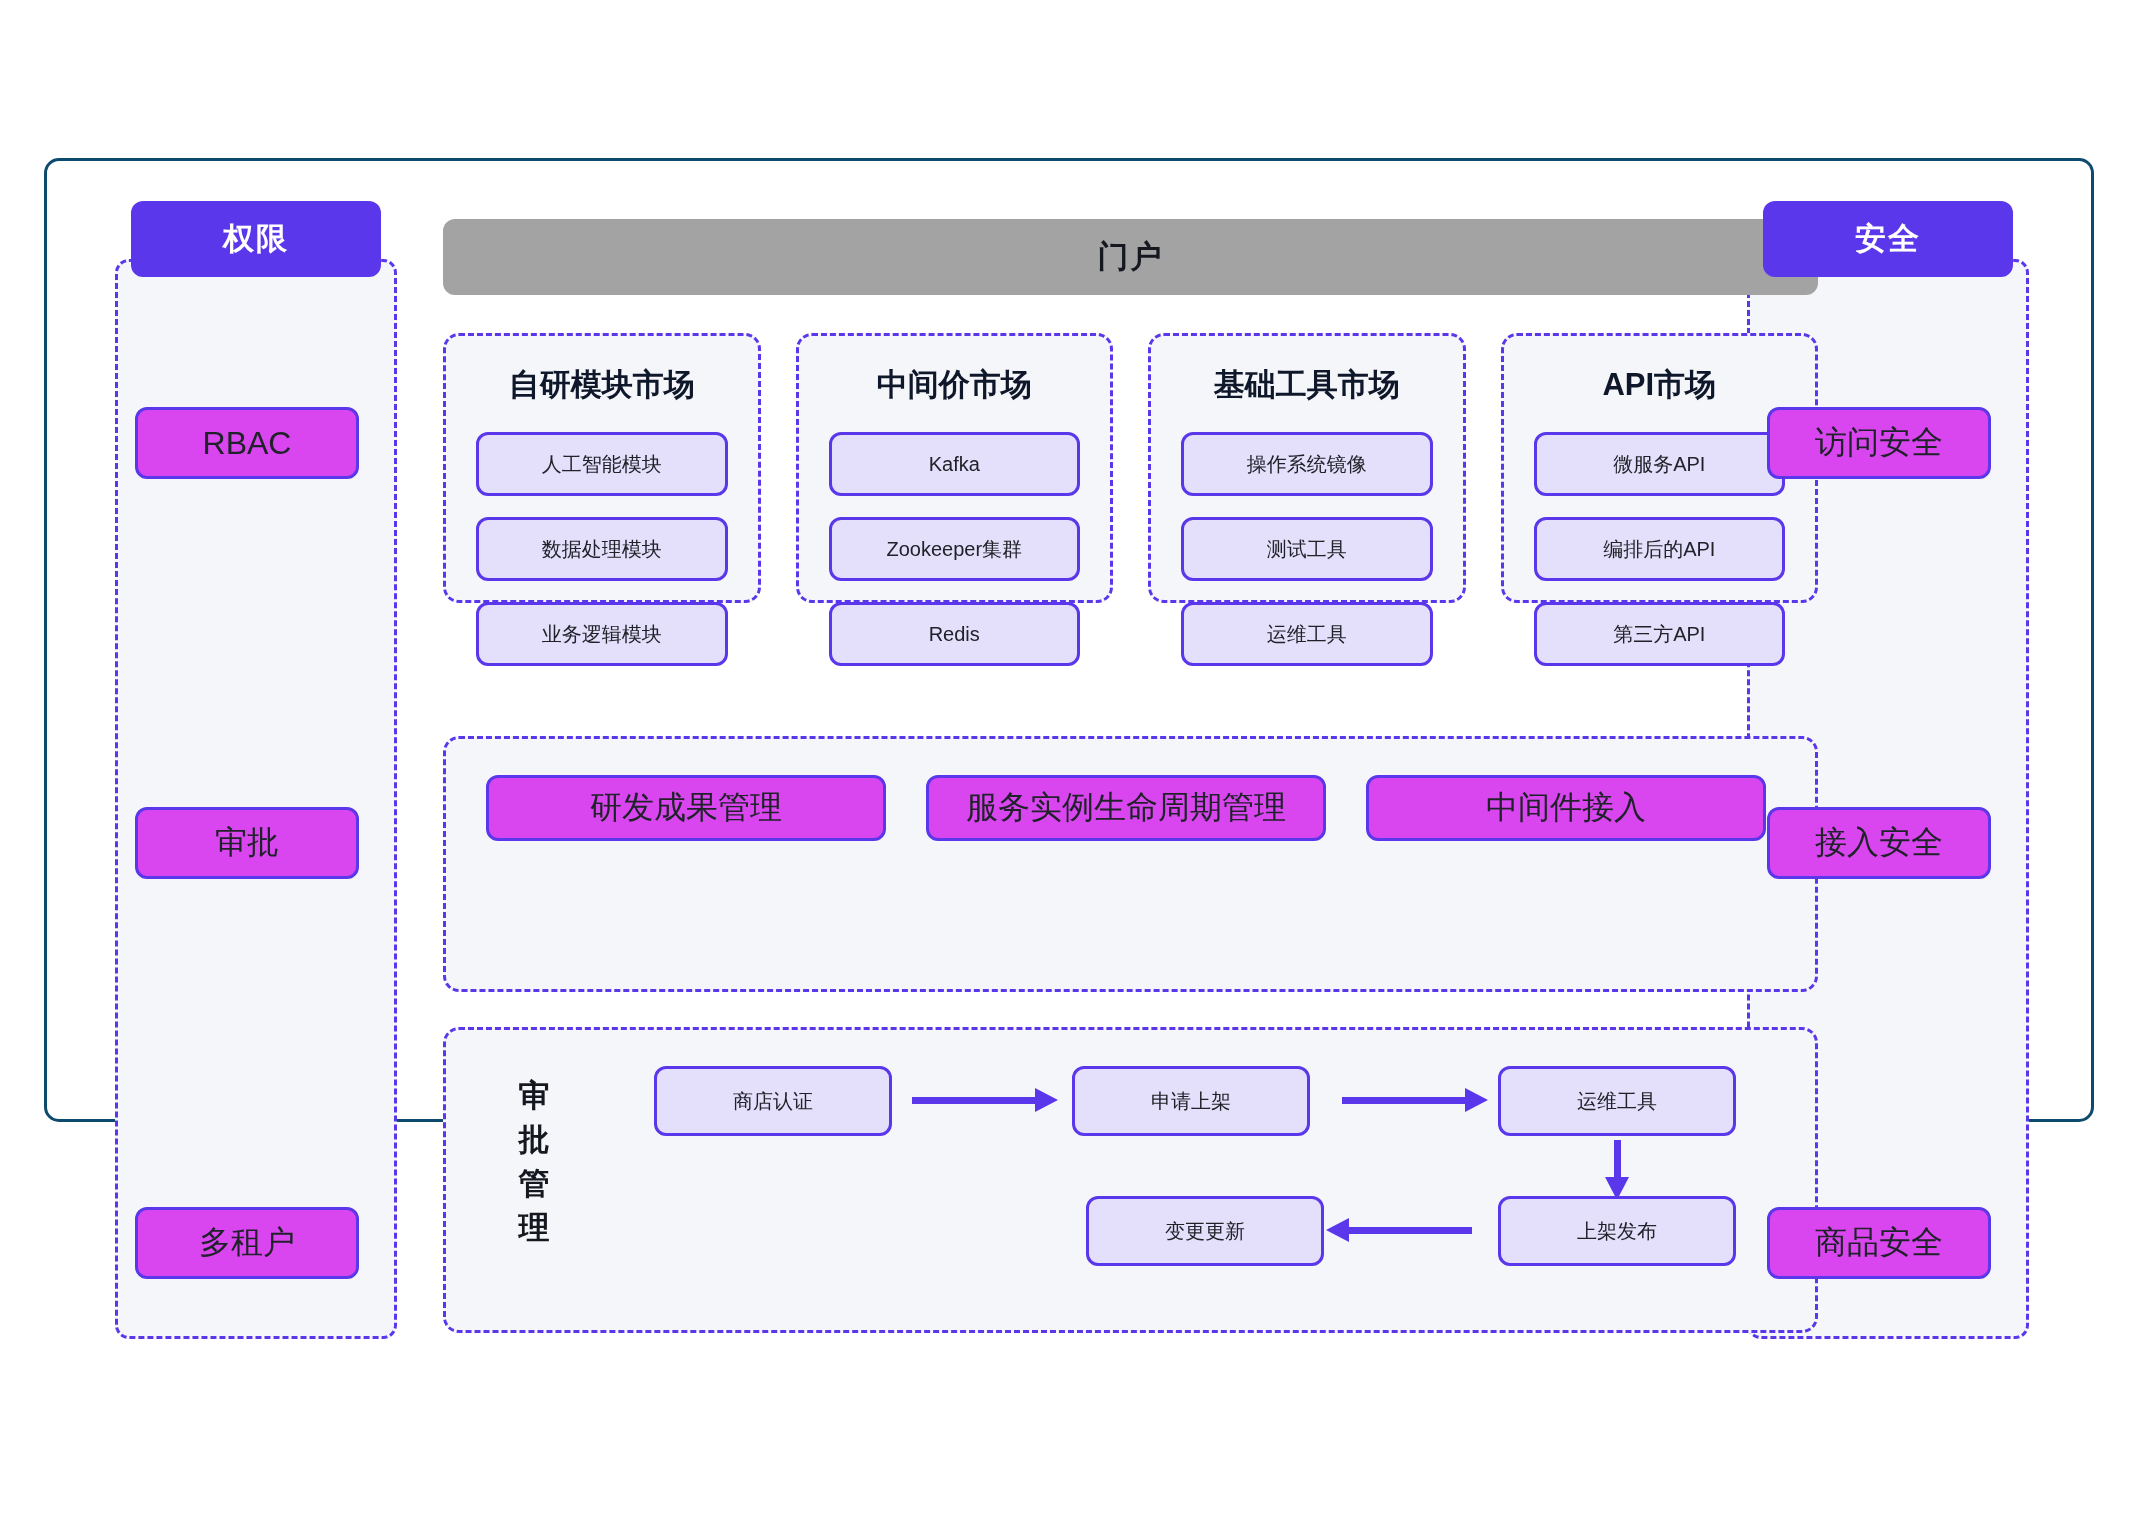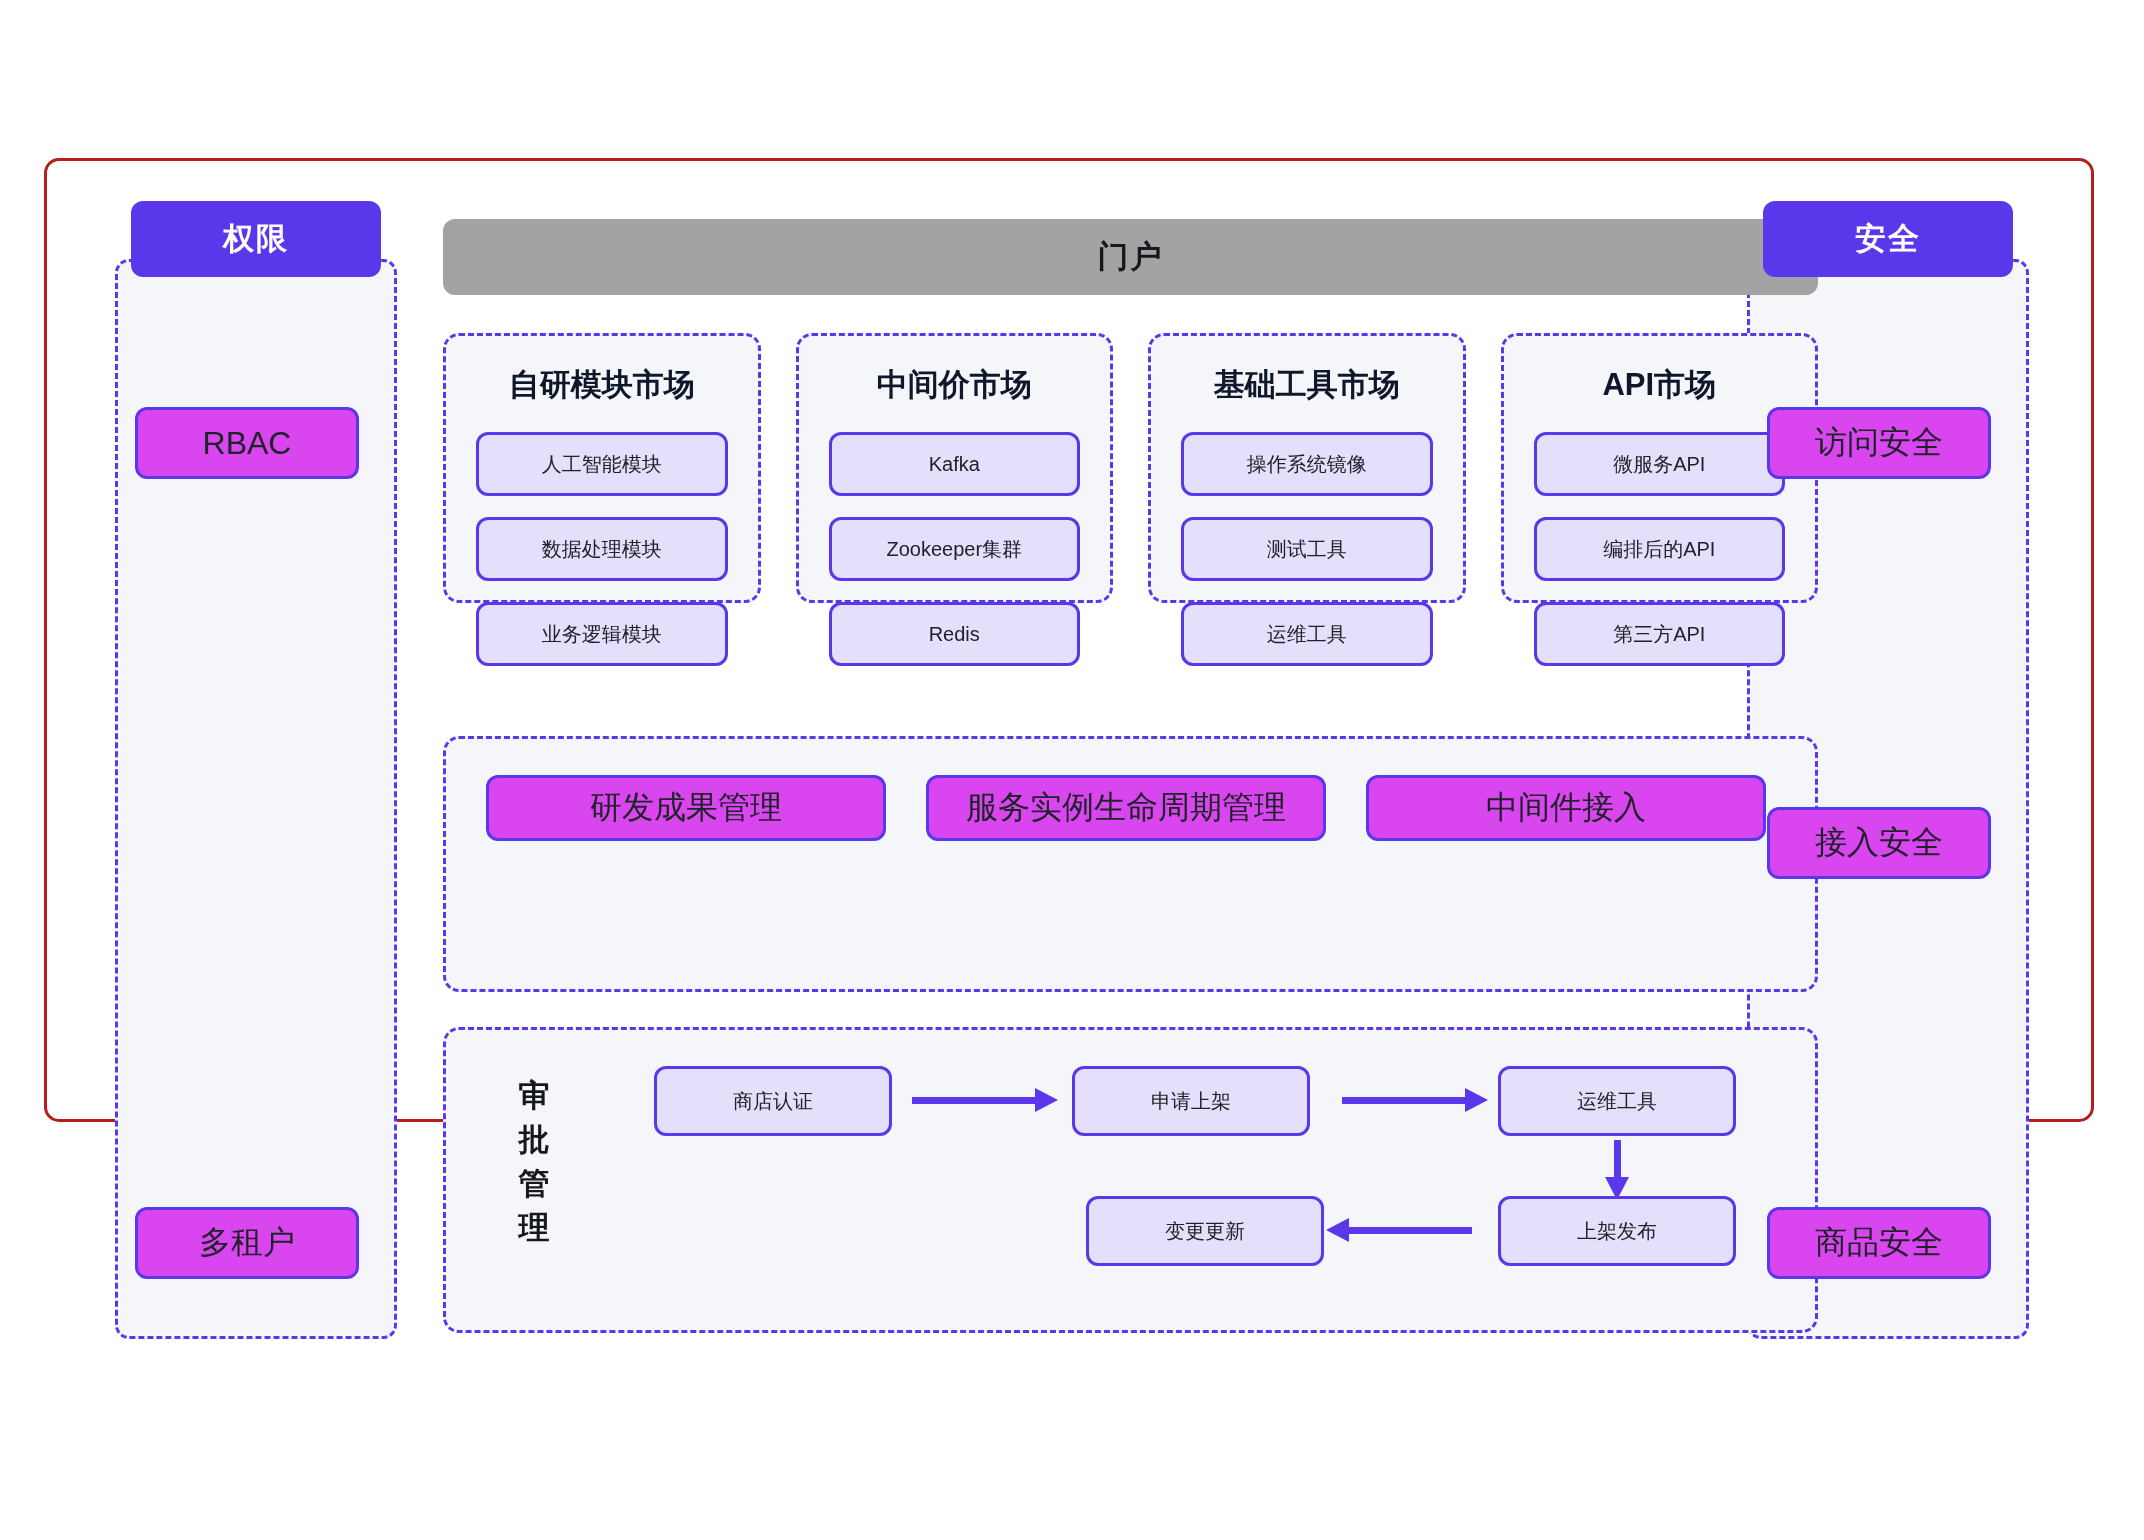--- a/index.html
+++ b/index.html
@@ -14,21 +14,21 @@
     overflow: hidden;
   }
 
   
   #diagram-root {
     position: absolute;
     left: 44px;
     top: 158px;
     width: 2050px;
     height: 964px;
-    border: 3px solid #b91c1c;
+    border: 3px solid #0c4a6e;
     border-radius: 15px;
     box-sizing: border-box;
     background: #ffffff;
   }
 
   
   .hdr-badge {
     background: #5B37EB;
     color: #ffffff;
     font-size: 31px;
@@ -256,20 +256,21 @@
 </style>
 </head>
 <body>
 
 <div id="diagram-root">
 
   <div id="left-panel" class="side-panel">
     <div class="panel-body"></div>
     <div class="panel-head hdr-badge">权限</div>
     <div class="side-item white-chip s0">RBAC</div>
+    <div class="side-item white-chip s1">审批</div>
     <div class="side-item white-chip s2">多租户</div>
   </div>
 
   <div id="right-panel" class="side-panel">
     <div class="panel-body"></div>
     <div class="panel-head hdr-badge">安全</div>
     <div class="side-item white-chip s0">访问安全</div>
     <div class="side-item white-chip s1">接入安全</div>
     <div class="side-item white-chip s2">商品安全</div>
   </div>

